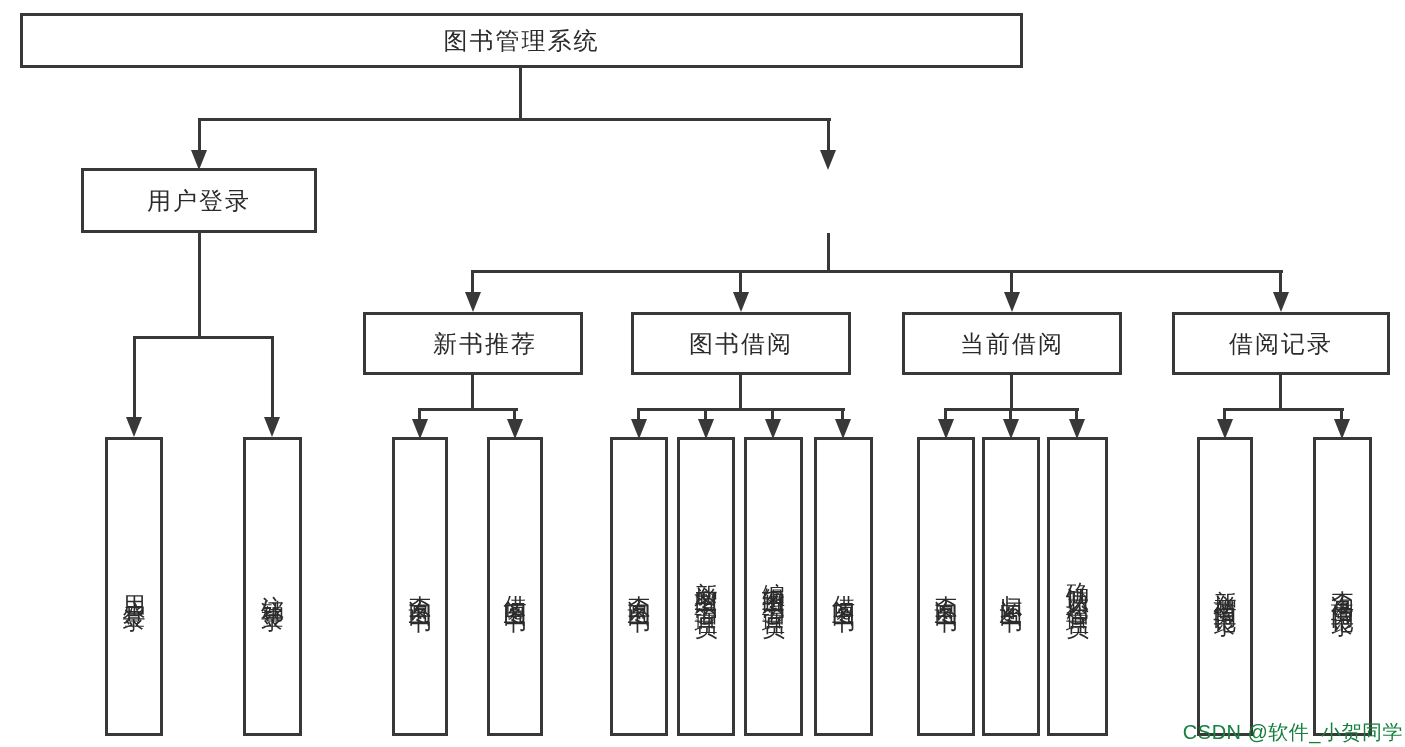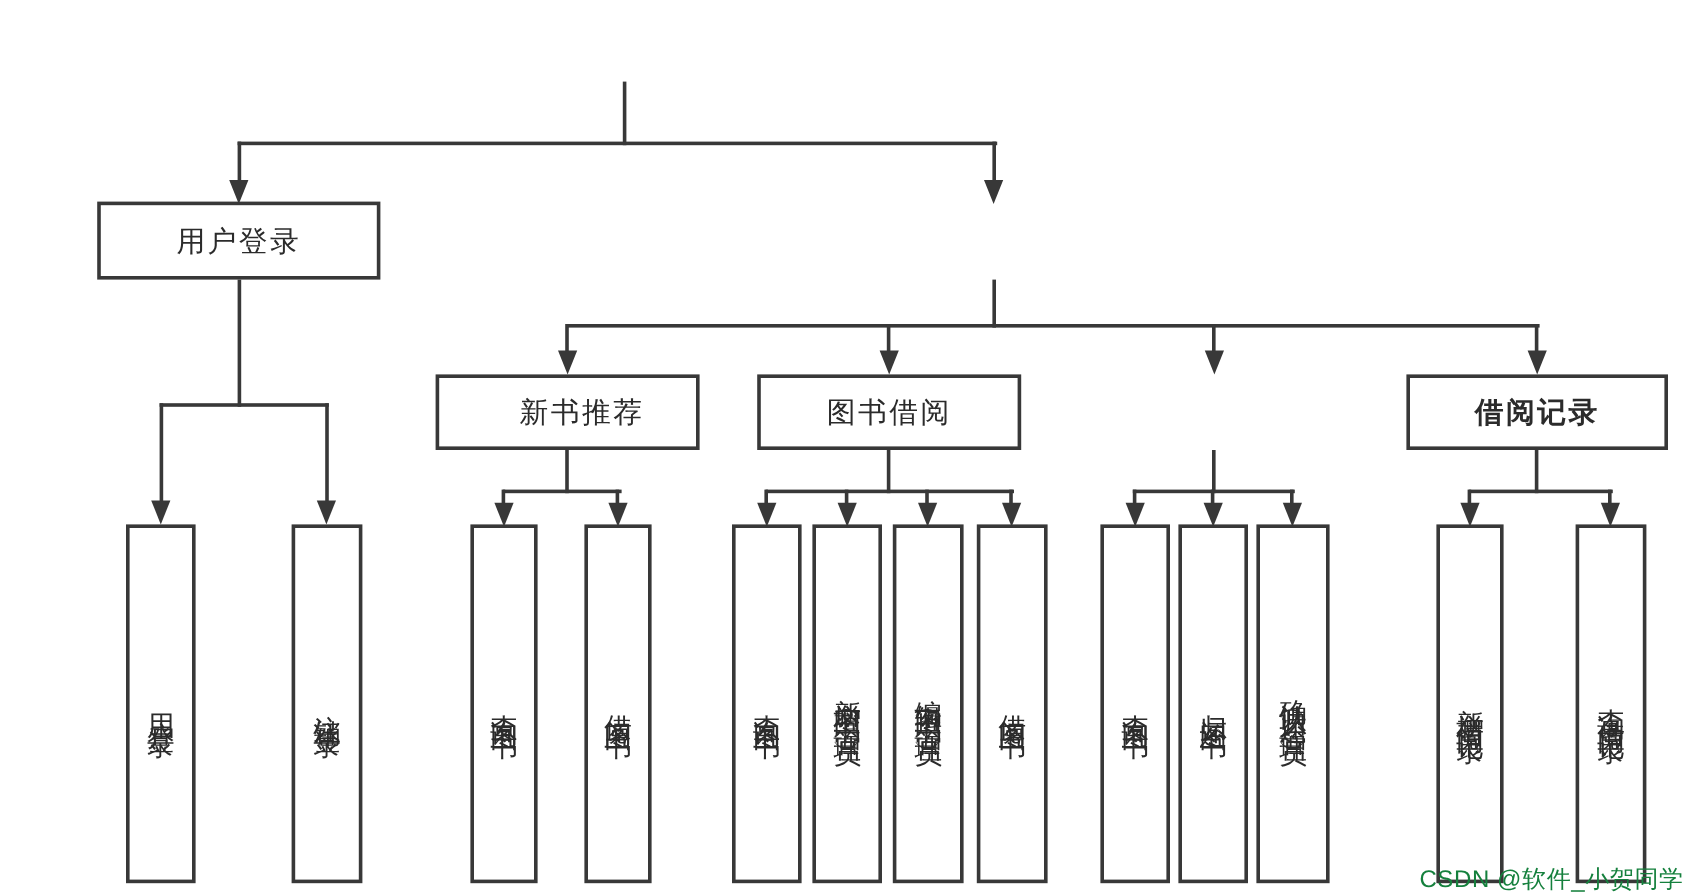--- a/index.html
+++ b/index.html
@@ -27,32 +27,38 @@
   .watermark{
     position:absolute;right:2px;bottom:1px;z-index:10;
     font-size:20px;letter-spacing:0.5px;color:#15803d;white-space:nowrap;
   }
 </style>
 </head>
 <body>
 
 <div class="canvas">
 
+  <div class="box" style="left:20px;top:13px;width:1003px;height:55px;">
+    <span>图书管理系统</span>
+  </div>
 
   <div class="box" style="left:81px;top:168px;width:236px;height:65px;">
     <span>用户登录</span>
   </div>
 
   <div class="box" style="left:363px;top:312px;width:220px;height:63px;padding-left:24px;">
     <span>新书推荐</span>
   </div>
   <div class="box" style="left:631px;top:312px;width:220px;height:63px;">
     <span>图书借阅</span>
   </div>
-  <div class="box" style="left:1172px;top:312px;width:218px;height:63px;font-weight:bold;">
+  <div class="box" style="left:902px;top:312px;width:220px;height:63px;">
+    <span>当前借阅</span>
+  </div>
+  <div class="box" style="left:1172px;top:312px;width:218px;height:63px;">
     <span>借阅记录</span>
   </div>
 
   <div class="vbox" style="left:105px;top:437px;width:58px;height:299px;">
     <span>用户登录</span>
   </div>
   <div class="vbox" style="left:243px;top:437px;width:59px;height:299px;">
     <span>注销登录</span>
   </div>
 

